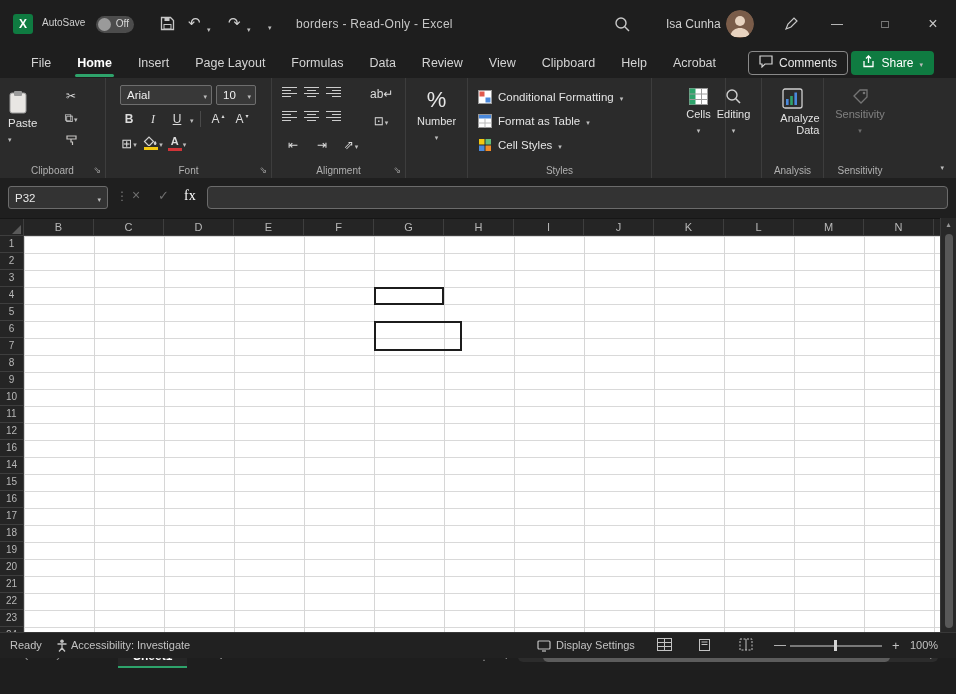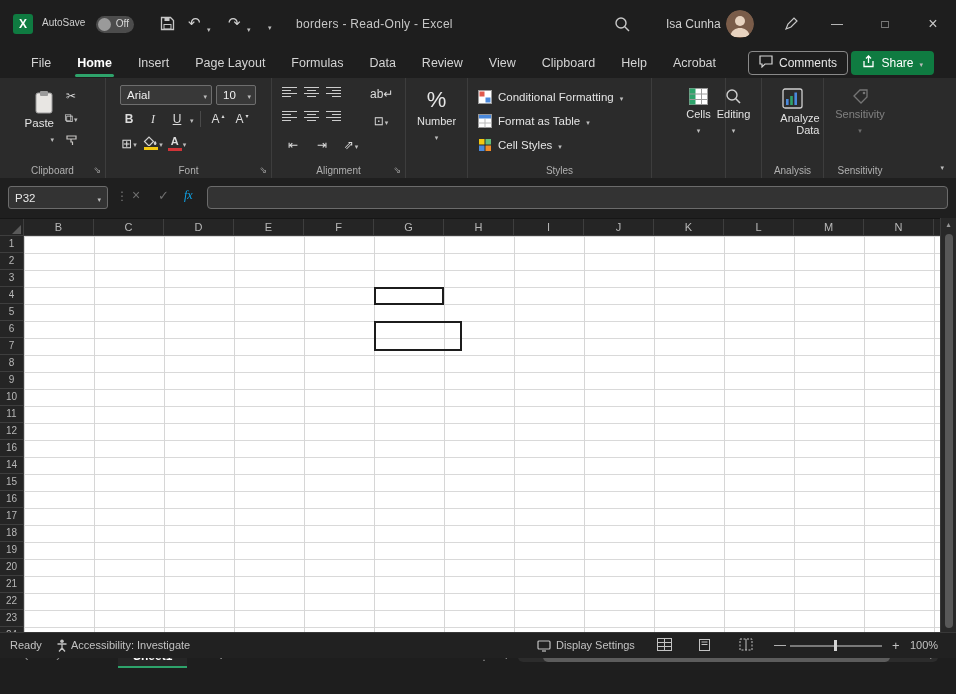--- a/index.html
+++ b/index.html
@@ -42,21 +42,21 @@
 
   
   .ribbon{position:absolute;left:0;top:78px;width:956px;height:100px;background:#2b2b2b}
   .grp{position:absolute;top:0;height:100px;border-right:1px solid #3d3d3d}
   .glabel{position:absolute;left:0;right:0;bottom:2px;text-align:center;font-size:10px;color:#b0b0b0;white-space:nowrap}
   .launcher{position:absolute;right:4px;bottom:3px;font-size:9px;color:#9a9a9a}
   .launcher::after{content:"⇘"}
   .dd{display:inline-block}
   .dd::after{content:"▾";font-size:7px;color:#bdbdbd}
   .g-clip{left:0;width:106px}
-  .paste-btn{position:absolute;left:8px;top:6px;width:46px;height:74px;display:flex;flex-direction:column;align-items:flex-end;
+  .paste-btn{position:absolute;left:8px;top:6px;width:46px;height:74px;display:flex;flex-direction:column;align-items:flex-start;
              justify-content:flex-start;gap:3px;padding-top:6px;border-radius:4px;color:#e4e4e4;font-size:11.5px}
   .clip-col{position:absolute;left:60px;top:8px;display:flex;flex-direction:column;gap:2px}
   .sbtn{height:20px;min-width:22px;display:flex;align-items:center;justify-content:center;border-radius:3px;color:#dcdcdc;font-size:12px;gap:1px}
   .g-font{left:106px;width:166px}
   .combo{position:absolute;height:20px;background:#383838;border:1px solid #6e6e6e;border-radius:2px;display:flex;align-items:center;
          padding:0 4px 0 6px;font-size:11.5px;color:#f0f0f0;justify-content:space-between}
   .c-name{left:14px;top:7px;width:92px}
   .c-size{left:110px;top:7px;width:40px}
   .frow{position:absolute;left:12px;display:flex;align-items:center;gap:2px}
   .frow2{top:31px}.frow3{top:55px}
@@ -90,21 +90,21 @@
   .dim{opacity:.45}
   .ribbon-collapse{position:absolute;right:12px;bottom:6px;color:#b5b5b5;font-size:10px}
 
   
   .fbar{position:absolute;left:0;top:178px;width:956px;height:40px;background:#1f1f1f}
   .namebox{position:absolute;left:8px;top:8px;width:100px;height:23px;background:#333;border:1px solid #6b6b6b;border-radius:3px;
            display:flex;align-items:center;justify-content:space-between;padding:0 6px;font-size:11.5px;color:#e8e8e8}
   .fb-dots{position:absolute;left:116px;top:11px;color:#787878;font-size:12px}
   .fb-x{position:absolute;left:132px;top:9px;color:#6f6f6f;font-size:14px}
   .fb-ok{position:absolute;left:158px;top:10px;color:#6f6f6f;font-size:13px}
-  .fb-fx{position:absolute;left:184px;top:10px;color:#0ea5e9;font-size:12px;font-style:italic;font-family:"Liberation Serif",serif}
+  .fb-fx{position:absolute;left:184px;top:10px;color:#ffffff;font-size:14px;font-family:"Liberation Serif",serif}
   .fb-field{position:absolute;left:207px;top:8px;width:741px;height:23px;background:#333;border:1px solid #6b6b6b;border-radius:4px;
             color:#fff;font-size:12px;padding:0 8px;outline:none}
 
   
   .col-headers{position:absolute;left:0;top:218px;width:940px;height:18px;background:#252525;display:flex;border-top:1px solid #161616;border-bottom:1px solid #3e3e3e}
   .corner{position:relative;width:24px;height:17px;border-right:1px solid #3e3e3e;flex:none}
   .corner .tri{position:absolute;right:2px;bottom:2px;width:0;height:0;border-bottom:9px solid #5a5a5a;border-left:9px solid transparent}
   .colh{width:70px;flex:none;text-align:center;line-height:16px;font-size:11px;color:#b8b8b8;border-right:1px solid #3e3e3e}
   .row-gutter{position:absolute;left:0;top:236px;width:24px;height:408px;background:#252525;border-right:1px solid #3e3e3e}
   .rowh{height:17px;line-height:16px;text-align:center;font-size:10px;color:#b8b8b8;border-bottom:1px solid #3e3e3e}

